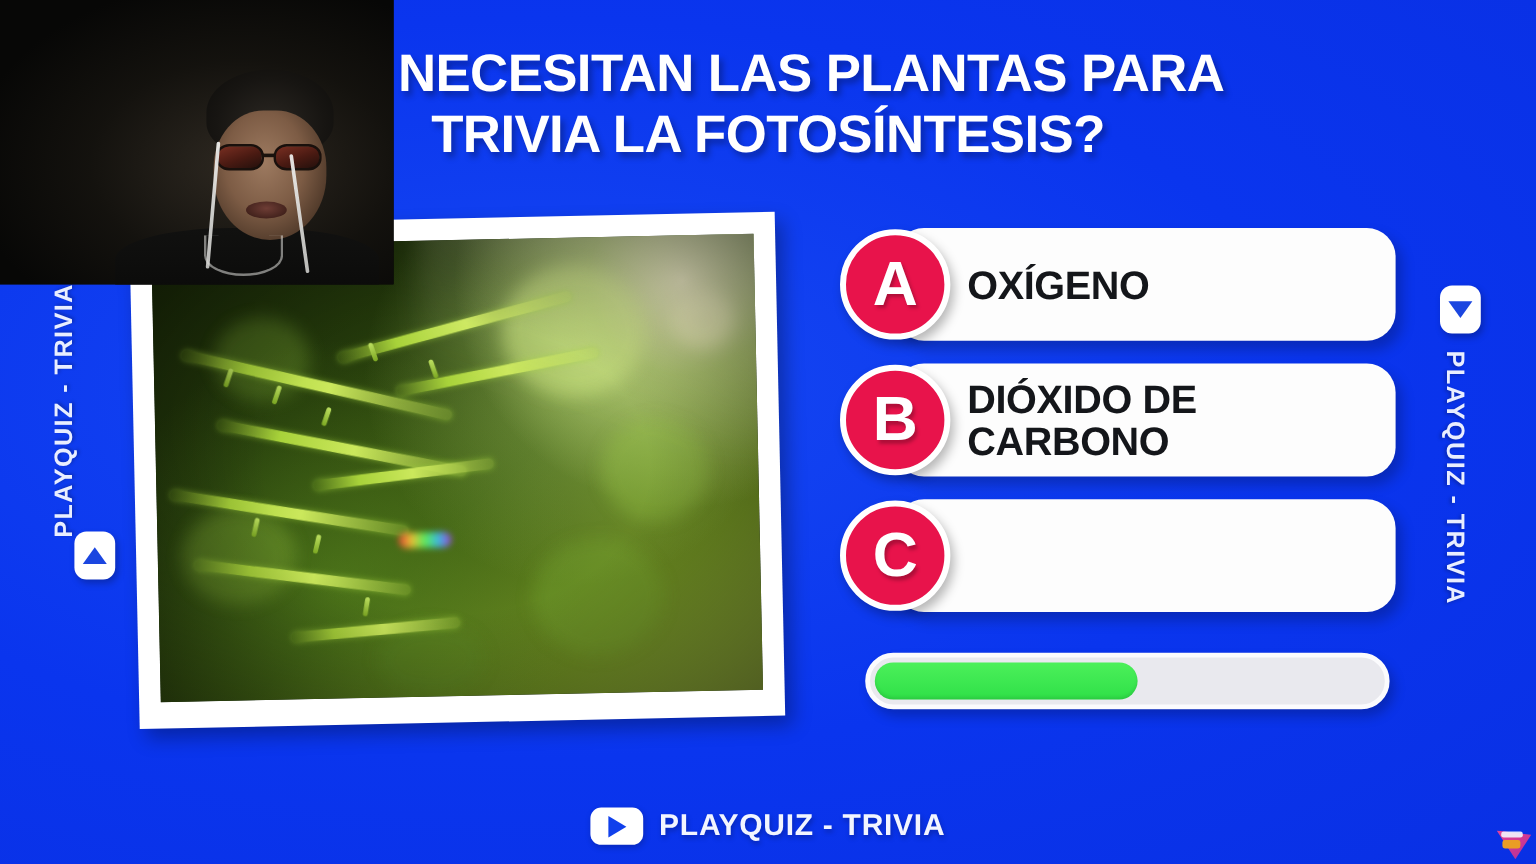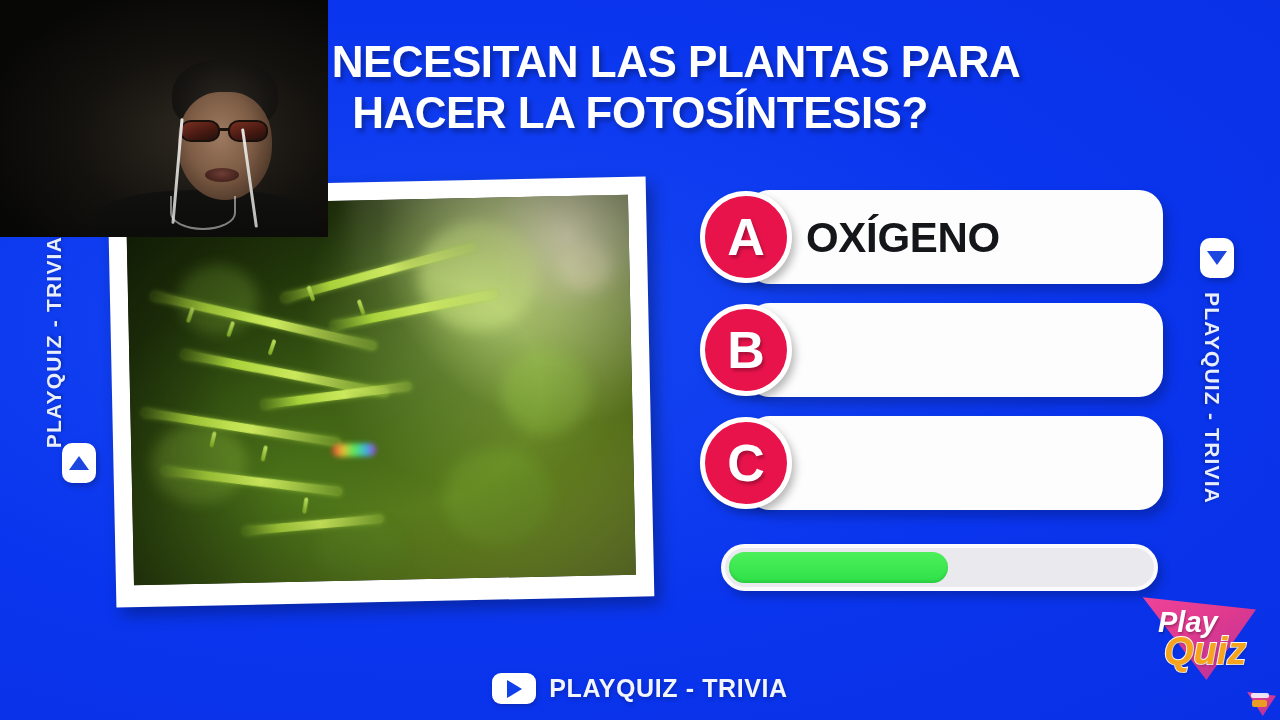--- a/index.html
+++ b/index.html
@@ -123,21 +123,21 @@
     font-weight:bold;
     box-shadow: 3px 5px 9px rgba(0,0,0,0.28);
     text-shadow: 2px 3px 3px rgba(0,0,0,0.25);
     flex:none;
   }
   .opt-text {
     position:relative;
     z-index:2;
     margin-left:14px;
     color:#14161A;
-    font-size:42px;
+    font-size:33px;
     font-weight:bold;
     letter-spacing:-0.3px;
     line-height:35px;
     white-space:pre-line;
   }
 
   
   .progress-wrap {
     position:absolute;
     left:721px; top:544px;
@@ -334,21 +334,21 @@
     border-radius:0 0 50% 50%;
   }
 </style>
 </head>
 <body>
 
 <div id="stage">
 
   <div class="question-wrap">
     <div class="question-line">AS NECESITAN LAS PLANTAS PARA</div>
-    <div class="question-line">HACER LA FOTOSÍNTESIS?</div>
+    <div class="question-line">TRIVIA LA FOTOSÍNTESIS?</div>
   </div>
 
   <div class="photo-frame">
     <div class="photo-inner">
       <div class="ph-l ph-bg"></div>
       <div class="ph-l ph-blobs">
         <div class="blob" style="left:58%;top:6%;width:120px;height:110px;background:rgba(210,235,130,0.55);"></div>
         <div class="blob" style="left:74%;top:40%;width:90px;height:86px;background:rgba(150,195,70,0.45);"></div>
         <div class="blob" style="left:62%;top:66%;width:110px;height:98px;background:rgba(120,170,50,0.40);"></div>
         <div class="blob" style="left:10%;top:16%;width:80px;height:70px;background:rgba(140,190,60,0.35);"></div>
@@ -384,20 +384,22 @@
 
     <div class="option">
       <div class="opt-card"></div>
       <div class="opt-badge">A</div>
       <div class="opt-text">OXÍGENO</div>
     </div>
 
     <div class="option">
       <div class="opt-card"></div>
       <div class="opt-badge">B</div>
+      <div class="opt-text">DIÓXIDO DE
+CARBONO</div>
     </div>
 
     <div class="option">
       <div class="opt-card"></div>
       <div class="opt-badge">C</div>
     </div>
   </div>
 
   <div class="progress-wrap">
     <div class="progress-fill" id="progress-fill" style="width: 52%;"></div>
@@ -417,25 +419,20 @@
     <div class="side-text">PLAYQUIZ - TRIVIA</div>
   </div>
 
   <div class="channel">
     <div class="yt-badge">
       <div class="yt-play"></div>
     </div>
     <div class="channel-name">PLAYQUIZ - TRIVIA</div>
   </div>
 
-  <div class="logo">
-    <div class="logo-tri"></div>
-    <div class="logo-play">Play</div>
-    <div class="logo-quiz">Quiz</div>
-  </div>
   <div class="logo-mini">
     <div class="logo-tri"></div>
     <div class="lm-a"></div>
     <div class="lm-b"></div>
   </div>
 
   <div class="webcam">
     <div class="wc-room"></div>
     <div class="wc-body"></div>
     <div class="wc-hair"></div>

